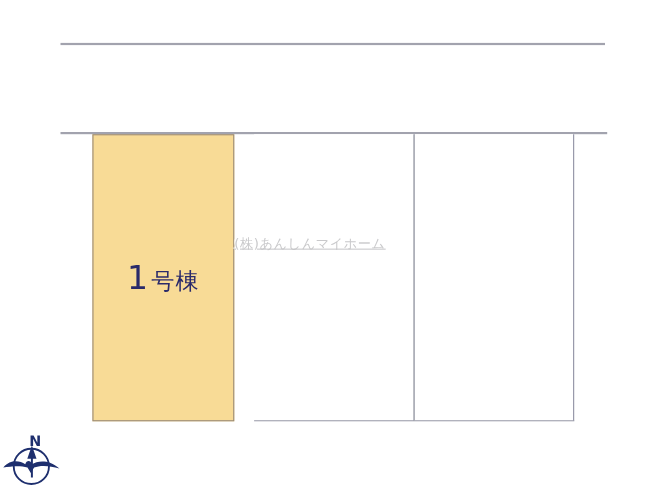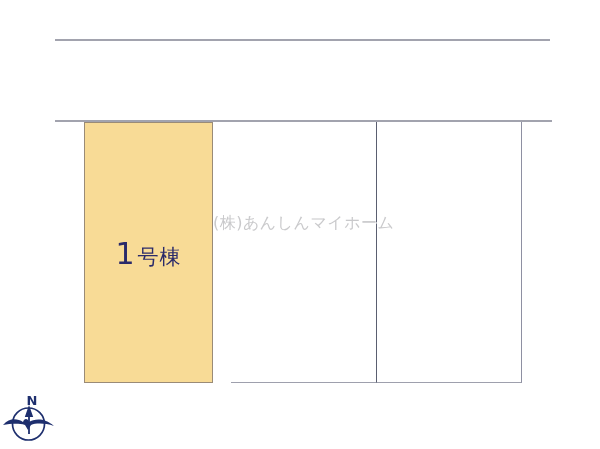--- a/index.html
+++ b/index.html
@@ -67,26 +67,27 @@
     font-size: 21px;
     font-weight: 500;
     margin-left: 3px;
     letter-spacing: 1px;
   }
   
   .watermark {
     position: absolute;
     left: 213px;
     top: 213px;
-    font-size: 16px;
+    font-size: 12px;
     letter-spacing: 0.5px;
     color: rgba(195,195,197,0.9);
     text-shadow: 1px 1px 0 #ffffff, -1px -1px 0 rgba(255,255,255,0.9);
     white-space: nowrap;
     z-index: 5;
+    text-decoration: underline;
   }
   
   .compass {
     position: absolute;
     left: 2px;
     top: 392px;
     width: 54px;
     height: 54px;
     z-index: 6;
   }

